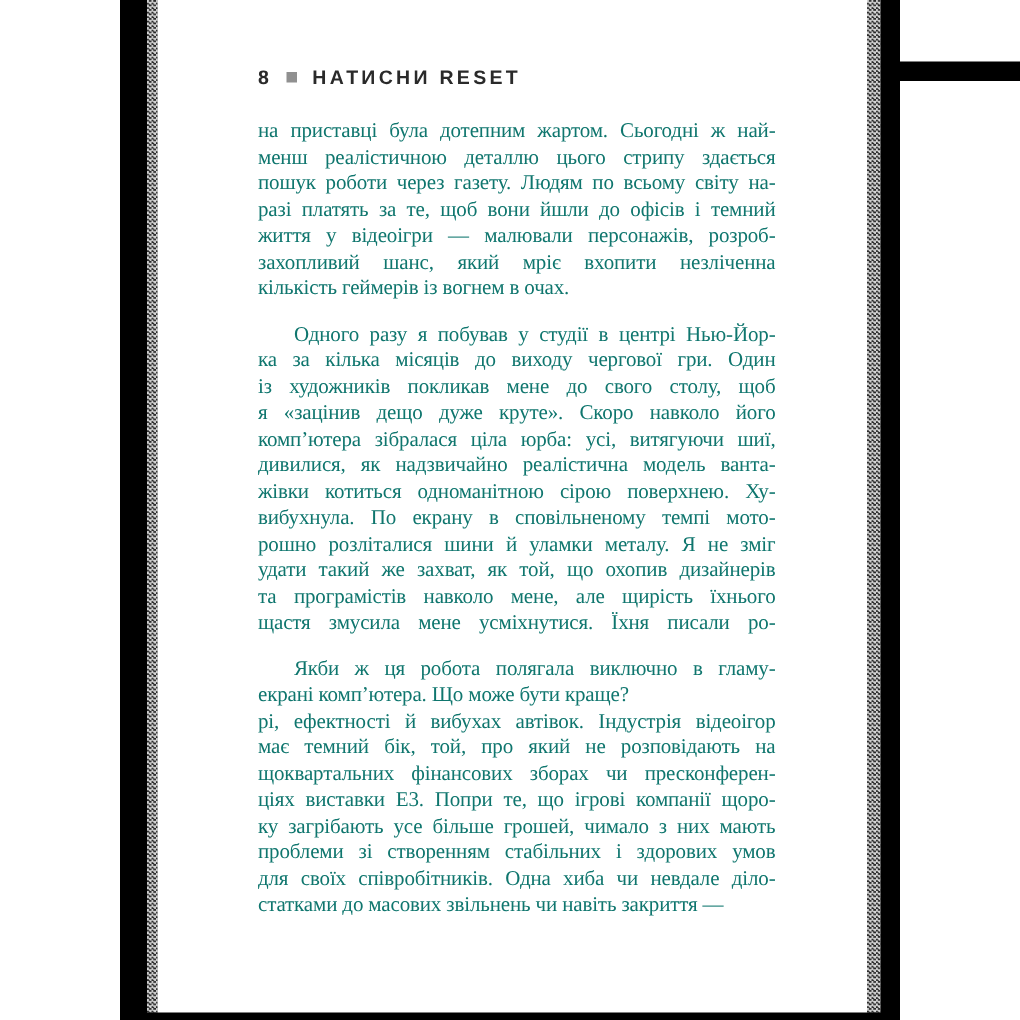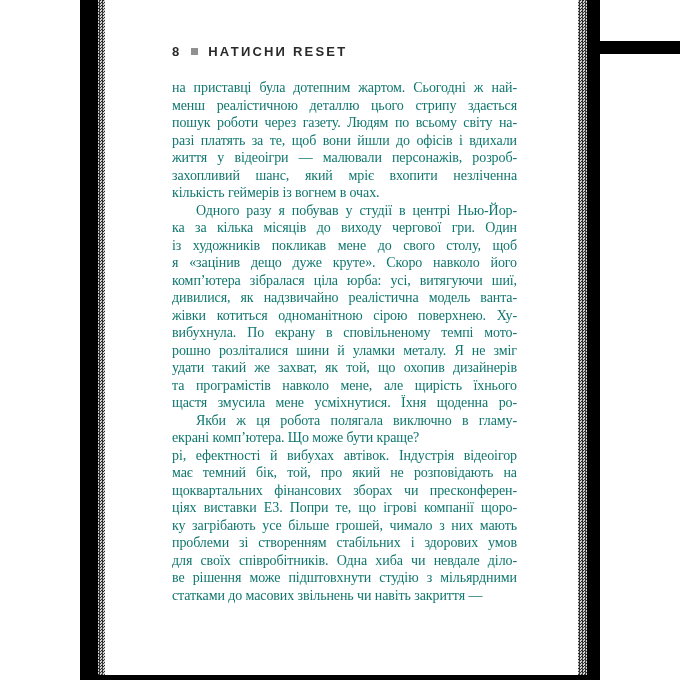--- a/index.html
+++ b/index.html
@@ -73,20 +73,21 @@
     height: 17.5px;
     overflow: hidden;
     text-align: justify;
     text-align-last: justify;
   }
   #body-text .line.last {
     text-align-last: left;
   }
   #body-text .line.indent {
     padding-left: 24px;
+    margin-top: 13px;
   }
 </style>
 </head>
 <body>
 
 <div id="page-scan">
 
   <div class="bar" id="left-binding-bar"></div>
   <div class="dither" id="left-dither-edge"></div>
   <div class="dither" id="right-dither-edge"></div>
@@ -97,42 +98,41 @@
   <div id="running-head">
     <span class="page-num">8</span>
     <span class="sq"></span>
     <span class="chapter">НАТИСНИ RESET</span>
   </div>
 
   <div id="body-text">
       <div class="line">на приставці була дотепним жартом. Сьогодні ж най-</div>
       <div class="line">менш реалістичною деталлю цього стрипу здається</div>
       <div class="line">пошук роботи через газету. Людям по всьому світу на-</div>
-      <div class="line">разі платять за те, щоб вони йшли до офісів і вдихали</div>
+      <div class="line">разі платять за те, щоб вони йшли до офісів і темний</div>
       <div class="line">життя у відеоігри — малювали персонажів, розроб-</div>
       <div class="line">захопливий шанс, який мріє вхопити незліченна</div>
       <div class="line last">кількість геймерів із вогнем в очах.</div>
       <div class="line indent">Одного разу я побував у студії в центрі Нью-Йор-</div>
       <div class="line">ка за кілька місяців до виходу чергової гри. Один</div>
       <div class="line">із художників покликав мене до свого столу, щоб</div>
       <div class="line">я «зацінив дещо дуже круте». Скоро навколо його</div>
       <div class="line">комп’ютера зібралася ціла юрба: усі, витягуючи шиї,</div>
       <div class="line">дивилися, як надзвичайно реалістична модель ванта-</div>
       <div class="line">жівки котиться одноманітною сірою поверхнею. Ху-</div>
       <div class="line">вибухнула. По екрану в сповільненому темпі мото-</div>
       <div class="line">рошно розліталися шини й уламки металу. Я не зміг</div>
       <div class="line">удати такий же захват, як той, що охопив дизайнерів</div>
       <div class="line">та програмістів навколо мене, але щирість їхнього</div>
-      <div class="line">щастя змусила мене усміхнутися. Їхня щоденна ро-</div>
+      <div class="line">щастя змусила мене усміхнутися. Їхня писали ро-</div>
       <div class="line indent">Якби ж ця робота полягала виключно в гламу-</div>
       <div class="line last">екрані комп’ютера. Що може бути краще?</div>
       <div class="line">рі, ефектності й вибухах автівок. Індустрія відеоігор</div>
       <div class="line">має темний бік, той, про який не розповідають на</div>
       <div class="line">щоквартальних фінансових зборах чи пресконферен-</div>
       <div class="line">ціях виставки E3. Попри те, що ігрові компанії щоро-</div>
       <div class="line">ку загрібають усе більше грошей, чимало з них мають</div>
       <div class="line">проблеми зі створенням стабільних і здорових умов</div>
       <div class="line">для своїх співробітників. Одна хиба чи невдале діло-</div>
-      <div class="line">ве рішення може підштовхнути студію з мільярдними</div>
       <div class="line last">статками до масових звільнень чи навіть закриття —</div>
     </div>
 
 </div>
 
 </body></html>

